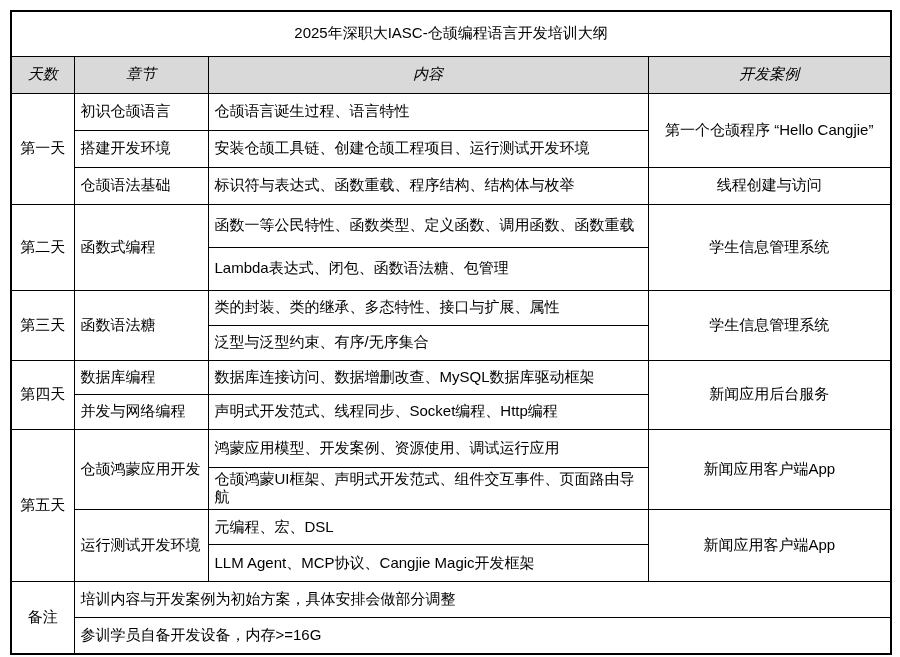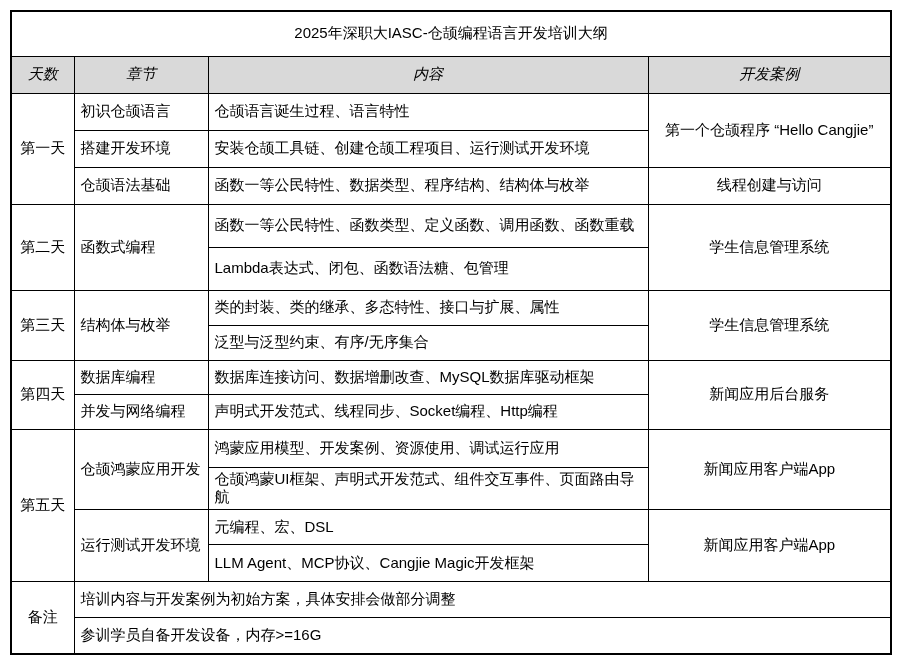--- a/index.html
+++ b/index.html
@@ -102,37 +102,37 @@
       <td class="c-chap">初识仓颉语言</td>
       <td class="c-cont">仓颉语言诞生过程、语言特性</td>
       <td class="c-case" rowspan="2">第一个仓颉程序 “Hello Cangjie”</td>
     </tr>
     <tr class="h37">
       <td class="c-chap">搭建开发环境</td>
       <td class="c-cont">安装仓颉工具链、创建仓颉工程项目、运行测试开发环境</td>
     </tr>
     <tr class="h37">
       <td class="c-chap">仓颉语法基础</td>
-      <td class="c-cont">函数一等公民特性、数据类型、程序结构、结构体与枚举</td>
+      <td class="c-cont">标识符与表达式、函数重载、程序结构、结构体与枚举</td>
       <td class="c-case">线程创建与访问</td>
     </tr>
 
     <tr class="h43">
       <td class="c-day" rowspan="2">第二天</td>
       <td class="c-chap" rowspan="2">函数式编程</td>
       <td class="c-cont">函数一等公民特性、函数类型、定义函数、调用函数、函数重载</td>
       <td class="c-case" rowspan="2">学生信息管理系统</td>
     </tr>
     <tr class="h43">
       <td class="c-cont">Lambda表达式、闭包、函数语法糖、包管理</td>
     </tr>
 
     <tr class="h35">
       <td class="c-day" rowspan="2">第三天</td>
-      <td class="c-chap" rowspan="2">结构体与枚举</td>
+      <td class="c-chap" rowspan="2">函数语法糖</td>
       <td class="c-cont">类的封装、类的继承、多态特性、接口与扩展、属性</td>
       <td class="c-case" rowspan="2">学生信息管理系统</td>
     </tr>
     <tr class="h35">
       <td class="c-cont">泛型与泛型约束、有序/无序集合</td>
     </tr>
 
     <tr class="h34">
       <td class="c-day" rowspan="2">第四天</td>
       <td class="c-chap">数据库编程</td>

